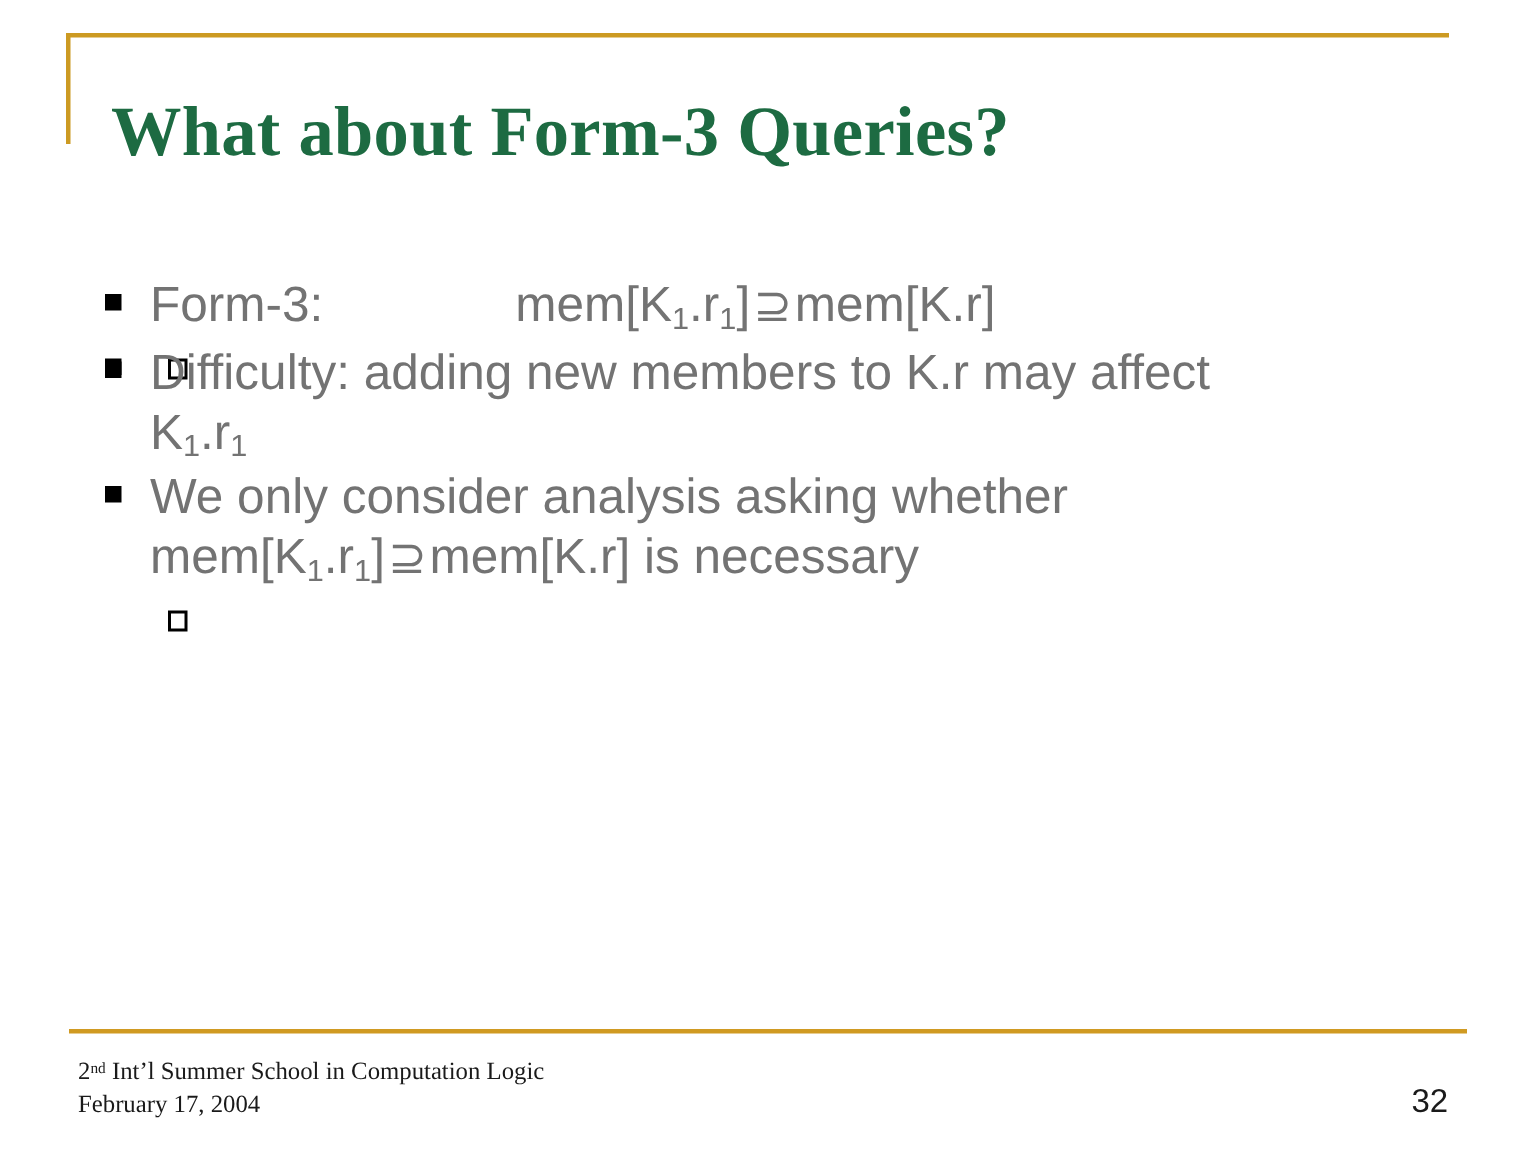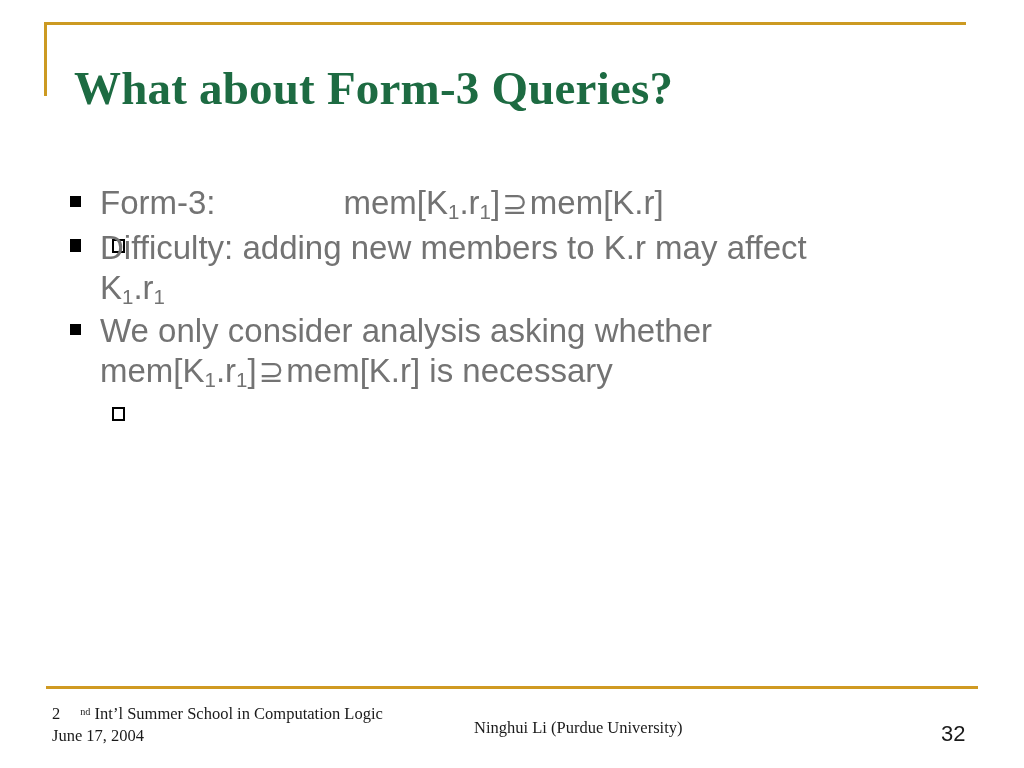--- a/index.html
+++ b/index.html
@@ -116,21 +116,20 @@
     vertical-align: baseline;
     position: relative;
     bottom: -0.22em;
   }
   sup {
     font-size: 0.62em;
     line-height: 0;
     vertical-align: baseline;
     position: relative;
     top: -0.42em;
-    padding-left: 20px;
   }
 
   .supset {
     font-family: "DejaVu Sans", sans-serif;
     font-size: 0.93em;
     padding: 0 2px;
   }
 
   
   .footer-left {
@@ -196,20 +195,19 @@
 
     <div class="subbullet">
       <span class="marker-hollow"></span>
     </div>
 
   </div>
 
   <div class="rule-footer"></div>
 
   <div class="footer-left">
-    <span>2</span><sup>nd</sup><span> Int’l Summer School in Computation Logic</span><br><span>June 17, 2004</span>
+    <span>2</span><sup>nd</sup><span> Int’l Summer School in Computation Logic</span><br><span>February 17, 2004</span>
   </div>
 
-  <div class="footer-center">Ninghui Li (Purdue University)</div>
 
   <div class="footer-page">32</div>
 
 </div>
 
 </body></html>

